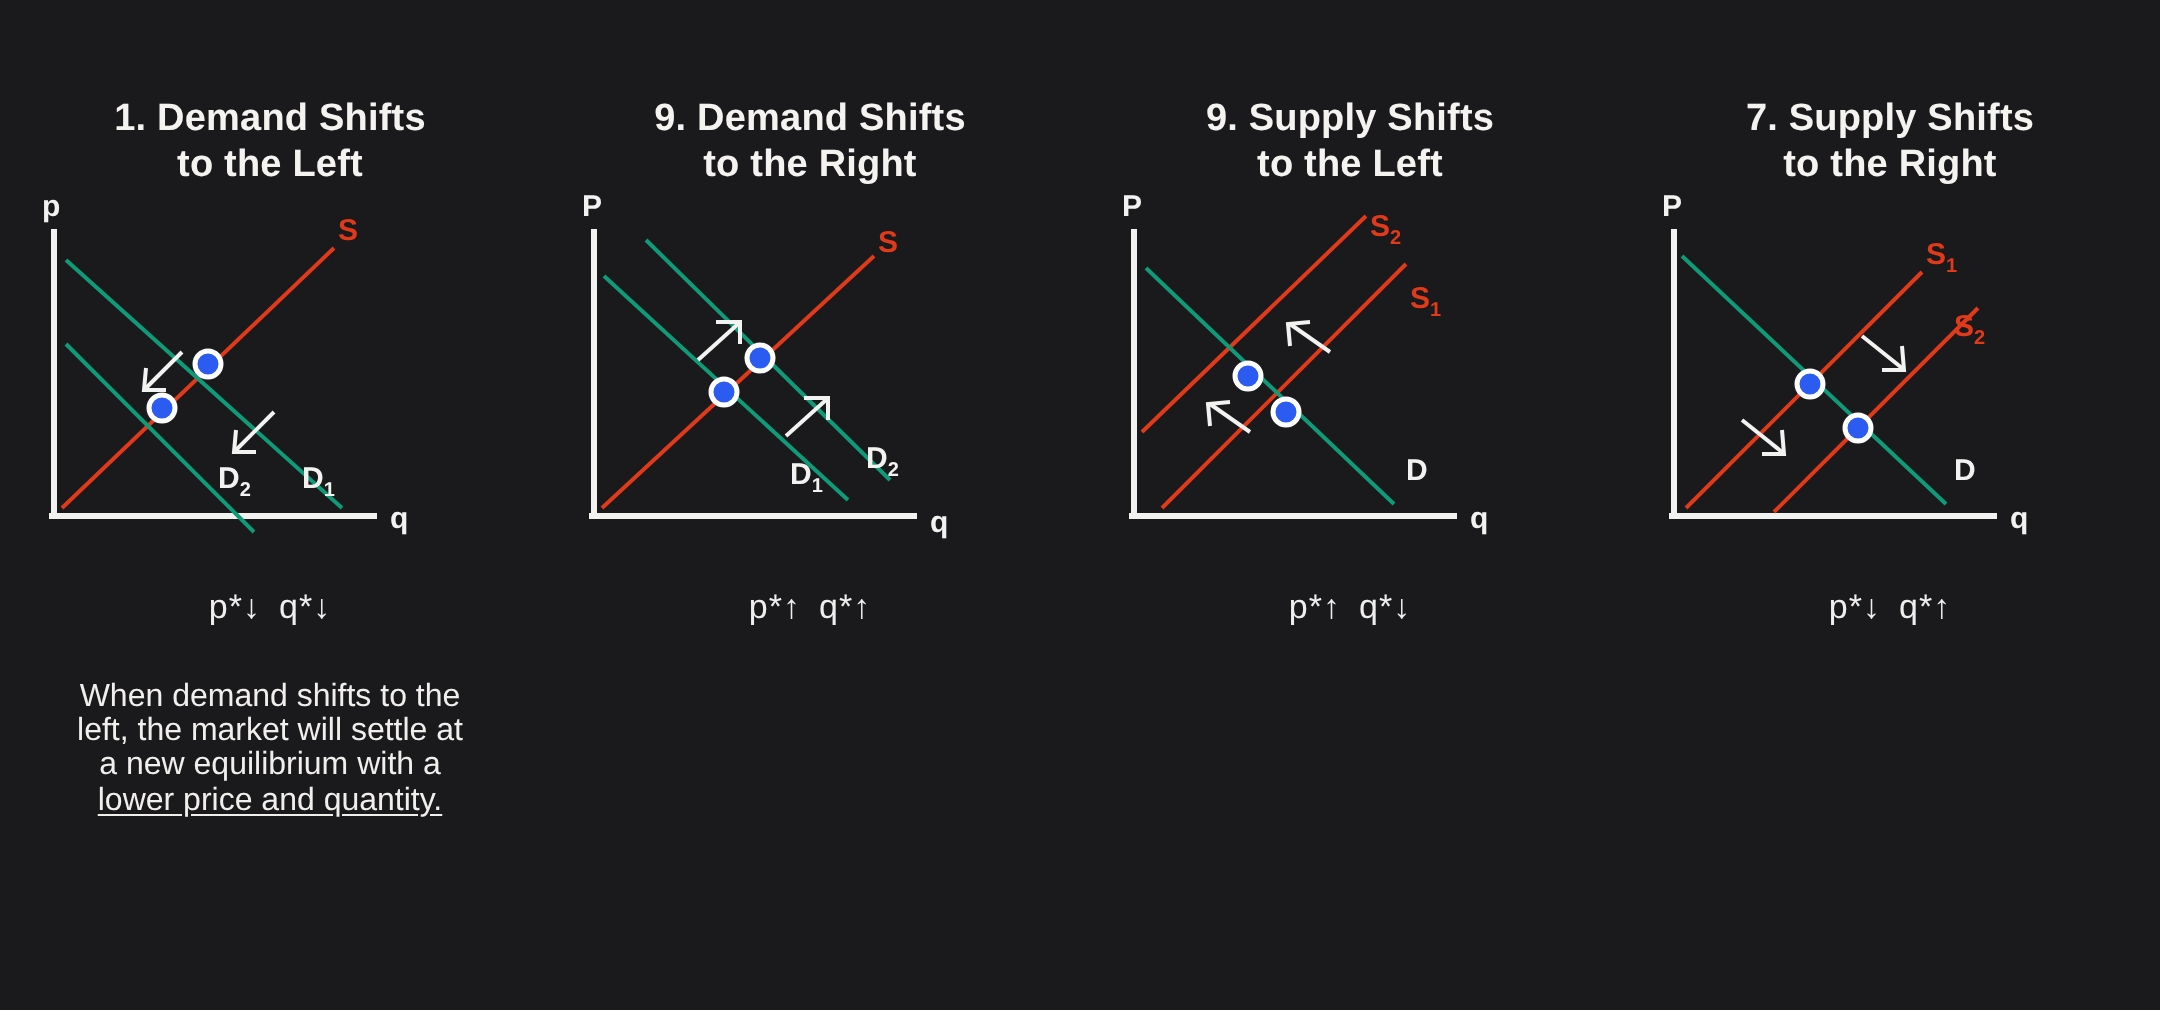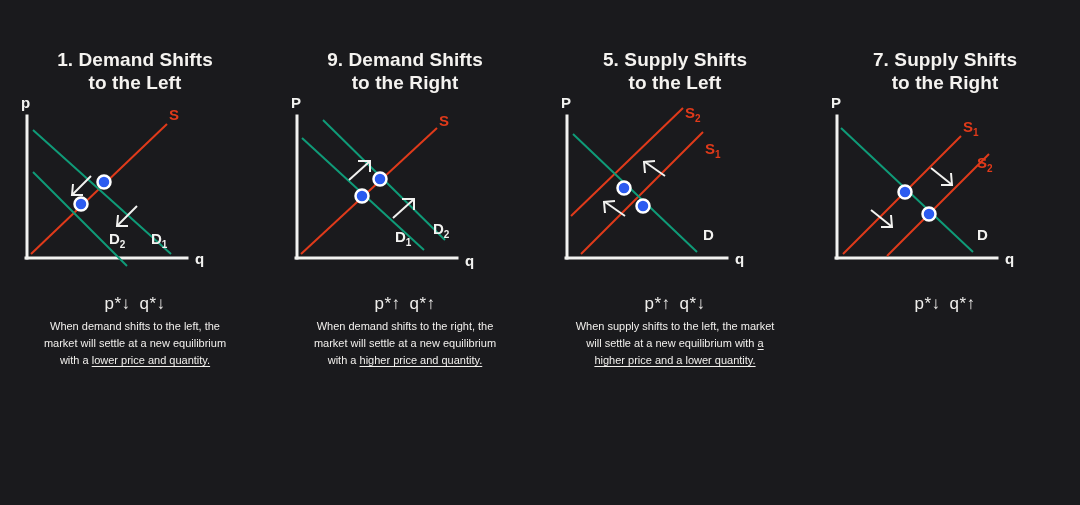--- a/index.html
+++ b/index.html
@@ -63,22 +63,23 @@
     font-size: 17px;
     letter-spacing: 0.5px;
     color: #efeeec;
     text-align: right;
     height: 24px;
   }
   .pq-row .pq-sym { font-size: 17px; }
   .pq-row .arw { font-size: 17px; }
   .gap { display: inline-block; width: 9px; }
   .caption {
+    margin-top: 22px;
     width: 200px;
-    font-size: 11px;
+    font-size: 16px;
     line-height: 17.2px;
     text-align: center;
     color: #f1efec;
   }
   .caption .u { text-decoration: underline; text-underline-offset: 2px; }
   .axis-label {
     font-family: "Liberation Sans", sans-serif;
     font-size: 15px;
     fill: #f2f2f0;
     font-weight: 600;
@@ -165,25 +166,24 @@
           <circle cx="77" cy="90" r="6.5" fill="#2b5bf0" stroke="#ffffff" stroke-width="2.5"></circle>
           <circle cx="95" cy="73" r="6.5" fill="#2b5bf0" stroke="#ffffff" stroke-width="2.5"></circle>
           <text class="curve-label sup" x="154" y="20"><tspan>S</tspan></text>
           <text class="curve-label dem" x="110" y="136"><tspan>D</tspan><tspan class="sub" dy="4">1</tspan></text>
           <text class="curve-label dem" x="148" y="128"><tspan>D</tspan><tspan class="sub" dy="4">2</tspan></text>
         </svg>
       </div>
       <div class="pq-row">
         <span class="pq-sym">p*</span><span class="arw">↑</span><span class="gap"></span><span class="pq-sym">q*</span><span class="arw">↑</span>
       </div>
-      <div class="caption"><span>When demand shifts to the right, the market will settle at a new equilibrium with a </span><span class="u">higher price and quantity.</span></div>
-    </div>
-
-    <div class="panel">
-      <div class="panel-title">5. Supply Shifts
+    </div>
+
+    <div class="panel">
+      <div class="panel-title">9. Supply Shifts
 to the Left</div>
       <div class="plot-wrap">
         <svg width="240" height="180" viewBox="0 0 240 180">
           <g>
             <line x1="12" y1="10" x2="12" y2="152" stroke="#f2f2f0" stroke-width="3" stroke-linecap="square"></line>
             <line x1="11" y1="152" x2="172" y2="152" stroke="#f2f2f0" stroke-width="3" stroke-linecap="square"></line>
           </g>
           <text class="axis-label" x="6" y="2">P</text>
           <text class="axis-label" x="180" y="158">q</text>
           <line x1="26" y1="148" x2="148" y2="26" stroke="#e03a1a" stroke-width="2"></line>
@@ -200,21 +200,20 @@
           <circle cx="69" cy="82" r="6.5" fill="#2b5bf0" stroke="#ffffff" stroke-width="2.5"></circle>
           <circle cx="88" cy="100" r="6.5" fill="#2b5bf0" stroke="#ffffff" stroke-width="2.5"></circle>
           <text class="curve-label sup" x="130" y="12"><tspan>S</tspan><tspan class="sub" dy="4">2</tspan></text>
           <text class="curve-label sup" x="150" y="48"><tspan>S</tspan><tspan class="sub" dy="4">1</tspan></text>
           <text class="curve-label dem" x="148" y="134"><tspan>D</tspan></text>
         </svg>
       </div>
       <div class="pq-row">
         <span class="pq-sym">p*</span><span class="arw">↑</span><span class="gap"></span><span class="pq-sym">q*</span><span class="arw">↓</span>
       </div>
-      <div class="caption"><span>When supply shifts to the left, the market will settle at a new equilibrium with </span><span class="u">a higher price and a lower quantity.</span></div>
     </div>
 
     <div class="panel">
       <div class="panel-title">7. Supply Shifts
 to the Right</div>
       <div class="plot-wrap">
         <svg width="240" height="180" viewBox="0 0 240 180">
           <g>
             <line x1="12" y1="10" x2="12" y2="152" stroke="#f2f2f0" stroke-width="3" stroke-linecap="square"></line>
             <line x1="11" y1="152" x2="172" y2="152" stroke="#f2f2f0" stroke-width="3" stroke-linecap="square"></line>

